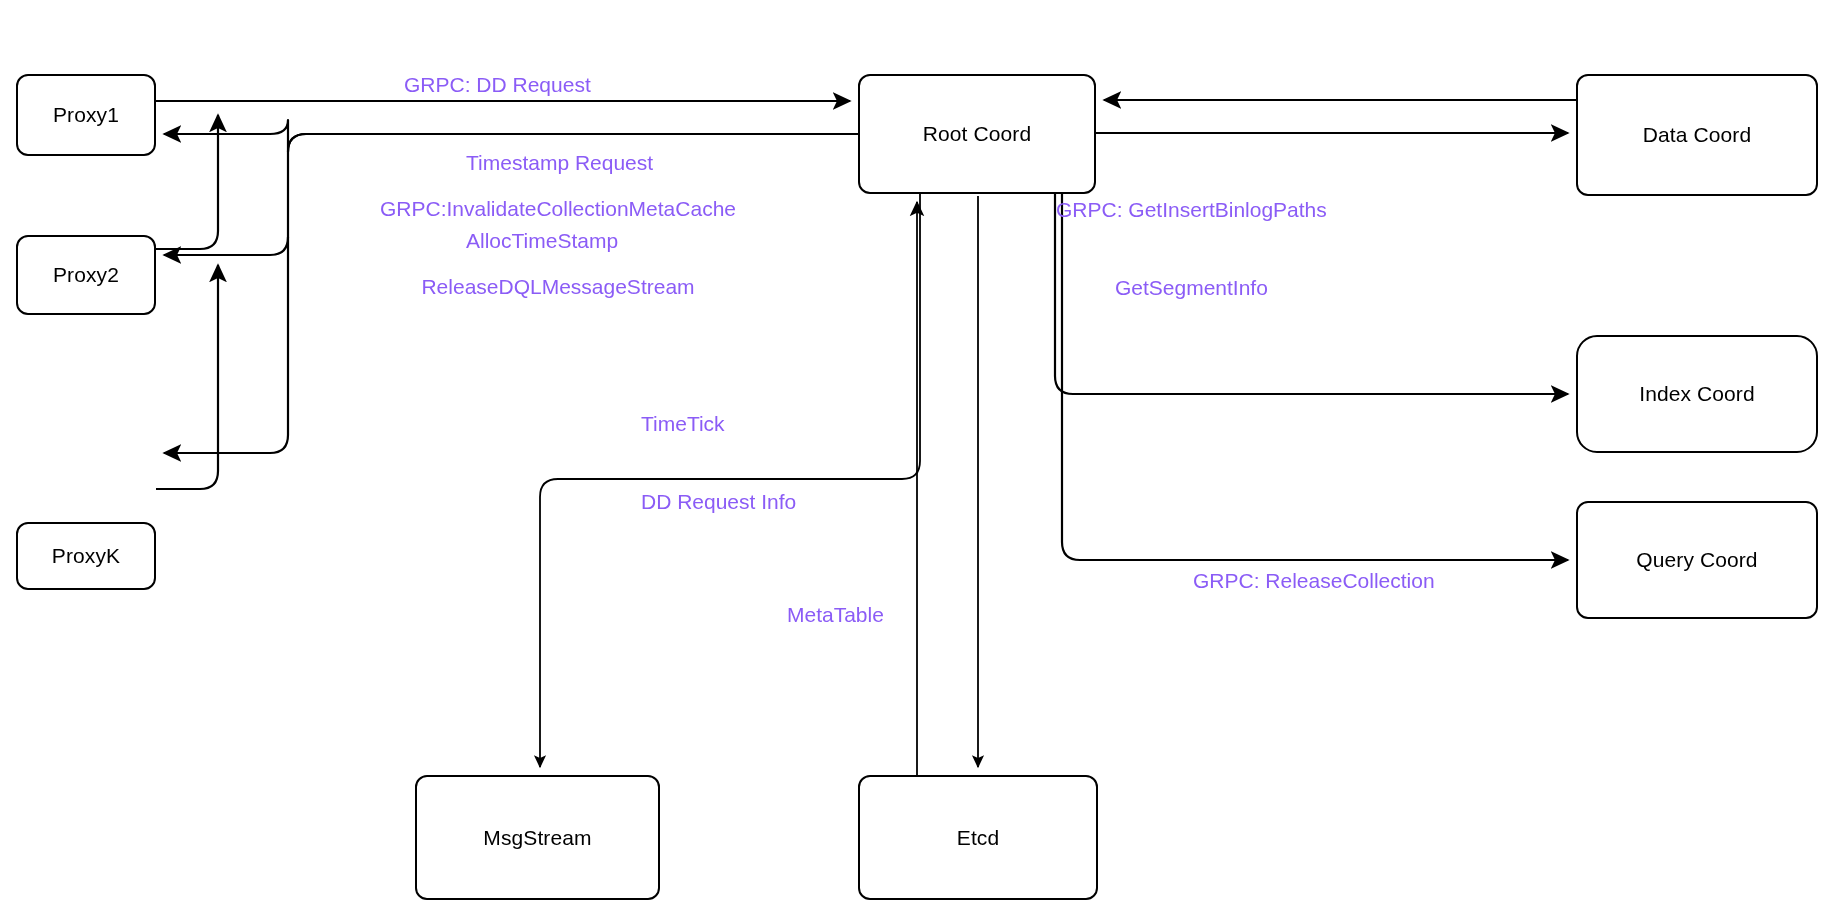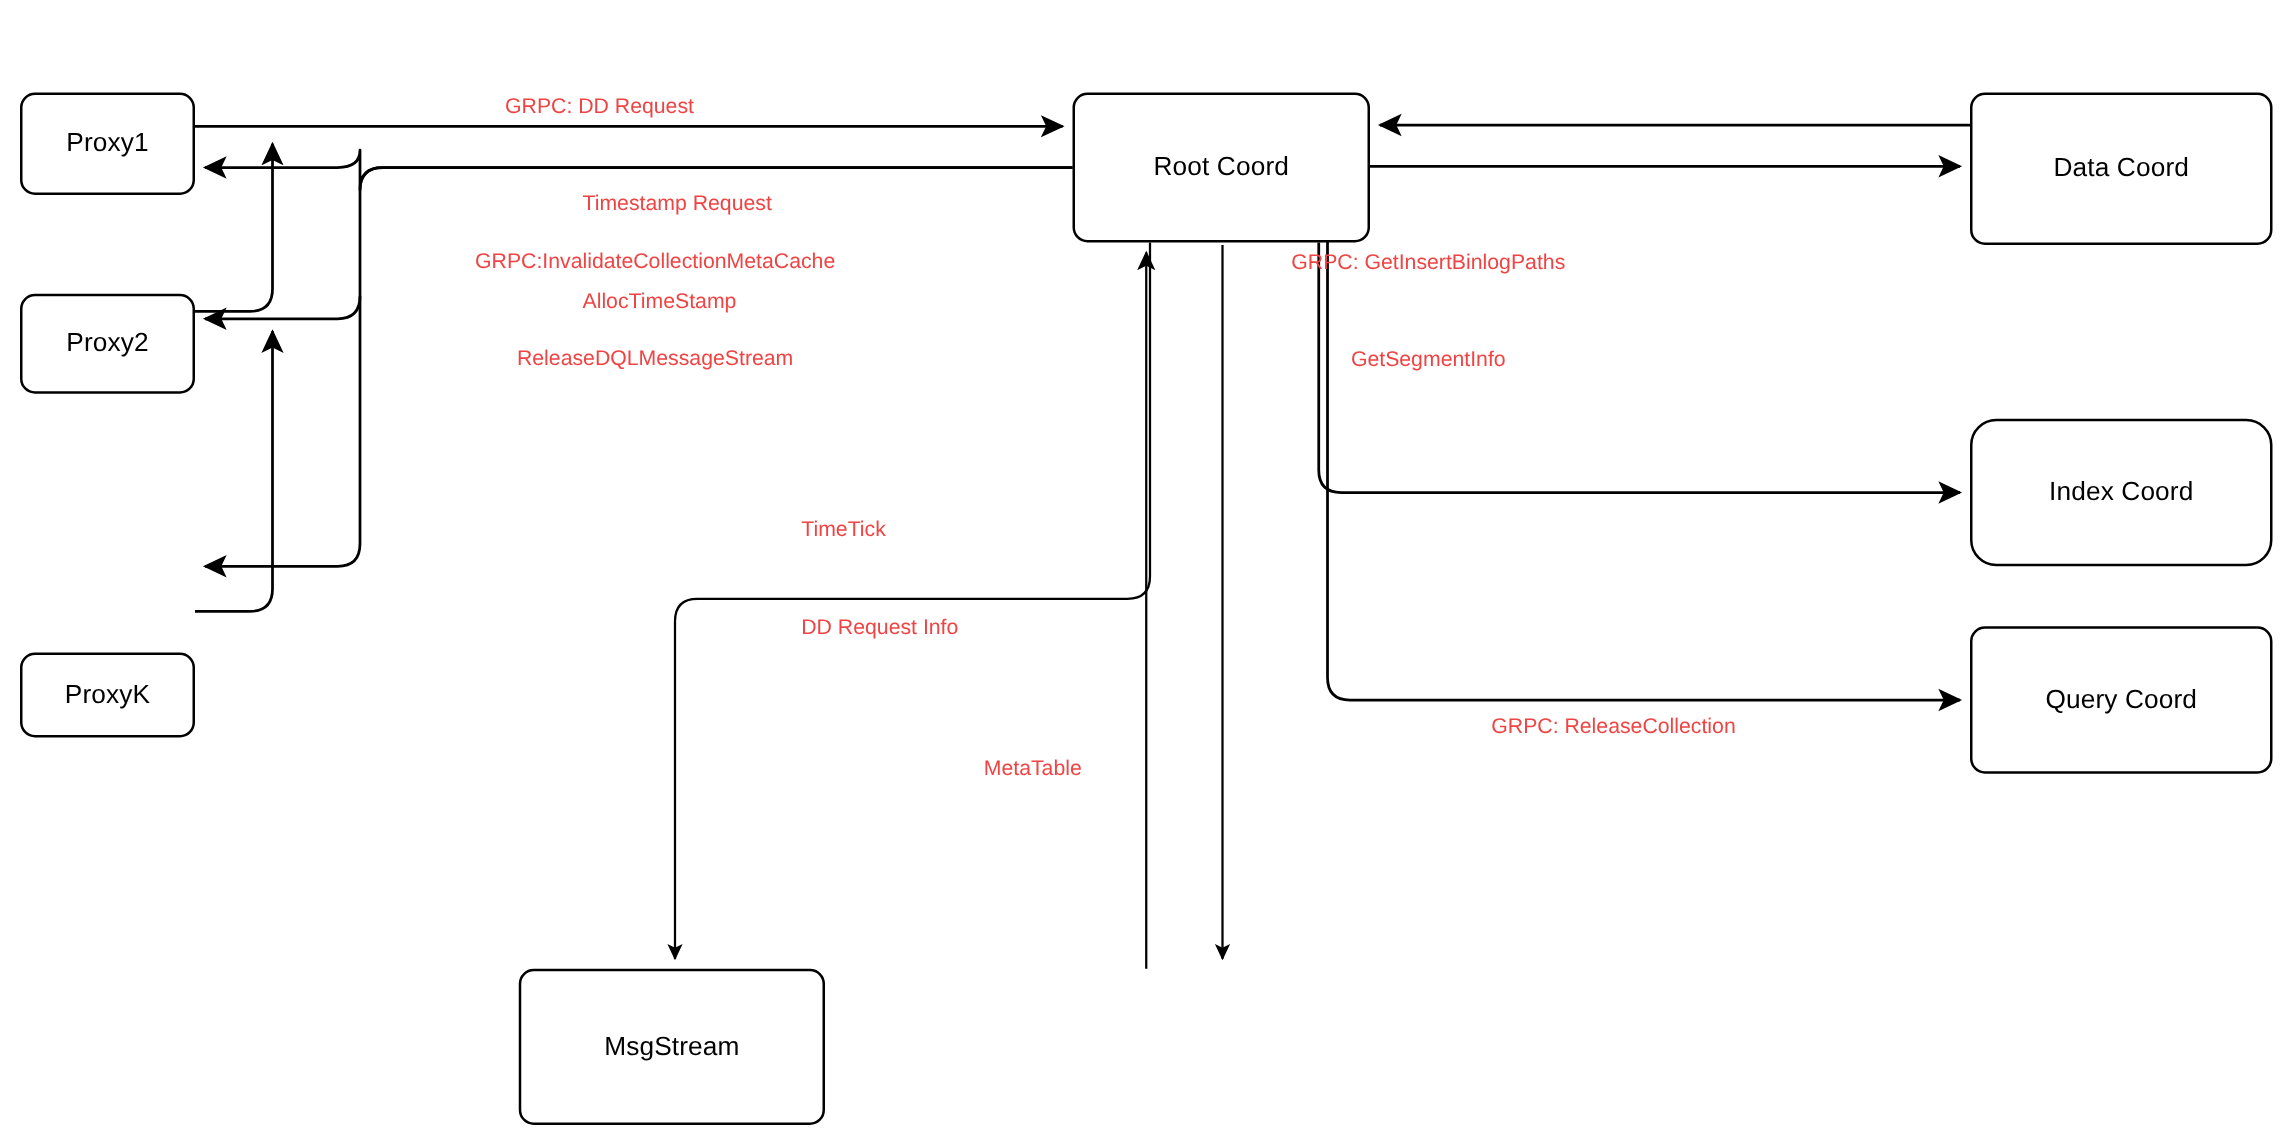--- a/index.html
+++ b/index.html
@@ -33,22 +33,22 @@
     display: flex;
     align-items: center;
     justify-content: center;
     font-size: 21px;
     color: #000000;
     letter-spacing: 0.1px;
     z-index: 3;
   }
   .edge-label {
     position: absolute;
-    font-size: 17px;
-    color: #ef4444;
+    font-size: 21px;
+    color: #8b5cf6;
     line-height: 26px;
     white-space: pre;
     z-index: 4;
     background: transparent;
   }
   .lbl-center { text-align: center; }
   .lbl-left { text-align: left; }
 </style>
 </head>
 <body>
@@ -116,34 +116,37 @@
   </div>
 
   <div class="node" style="left:1576px; top:501px; width:242px; height:118px;">
     <span>Query Coord</span>
   </div>
 
   <div class="node" style="left:415px; top:775px; width:245px; height:125px;">
     <span>MsgStream</span>
   </div>
 
+  <div class="node" style="left:858px; top:775px; width:240px; height:125px;">
+    <span>Etcd</span>
+  </div>
 
   <div class="edge-label lbl-left" style="left:404px; top:20px;">
     <div>GRPC: DD Request</div>
     <div style="padding-left:62px;">Timestamp Request</div>
     <div style="padding-left:62px;">AllocTimeStamp</div>
   </div>
 
   <div class="edge-label lbl-center" style="left:380px; top:144px;">
     <div>GRPC:InvalidateCollectionMetaCache</div>
     <div>ReleaseDQLMessageStream</div>
   </div>
 
 
-  <div class="edge-label lbl-center" style="left:1033px; top:145px;">
+  <div class="edge-label lbl-center" style="left:1056px; top:145px;">
     <div>GRPC: GetInsertBinlogPaths</div>
     <div>GetSegmentInfo</div>
   </div>
 
 
   <div class="edge-label lbl-center" style="left:1193px; top:516px;">
     <div>GRPC: ReleaseCollection</div>
   </div>
 
   <div class="edge-label lbl-left" style="left:641px; top:359px;">

